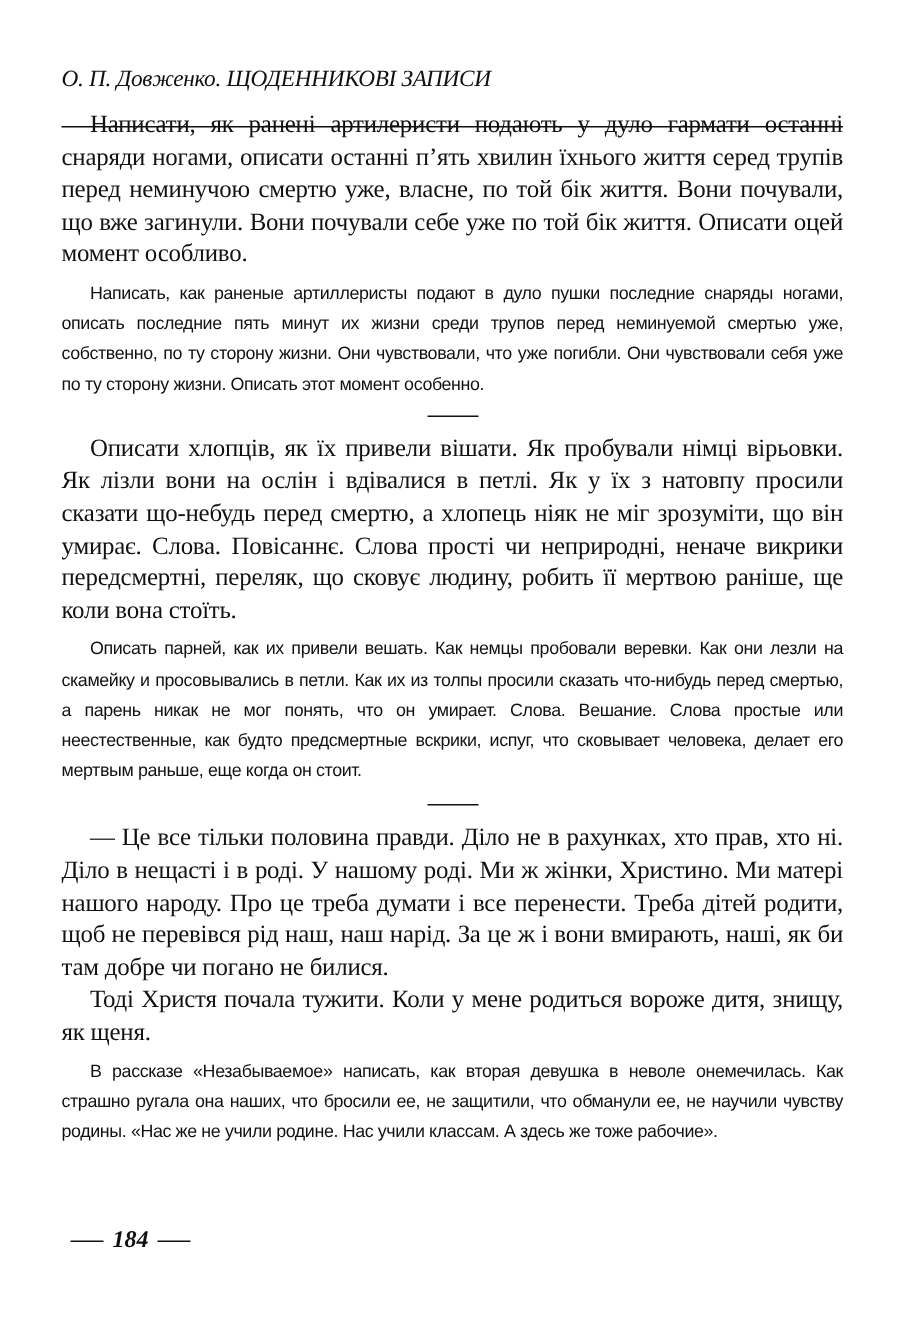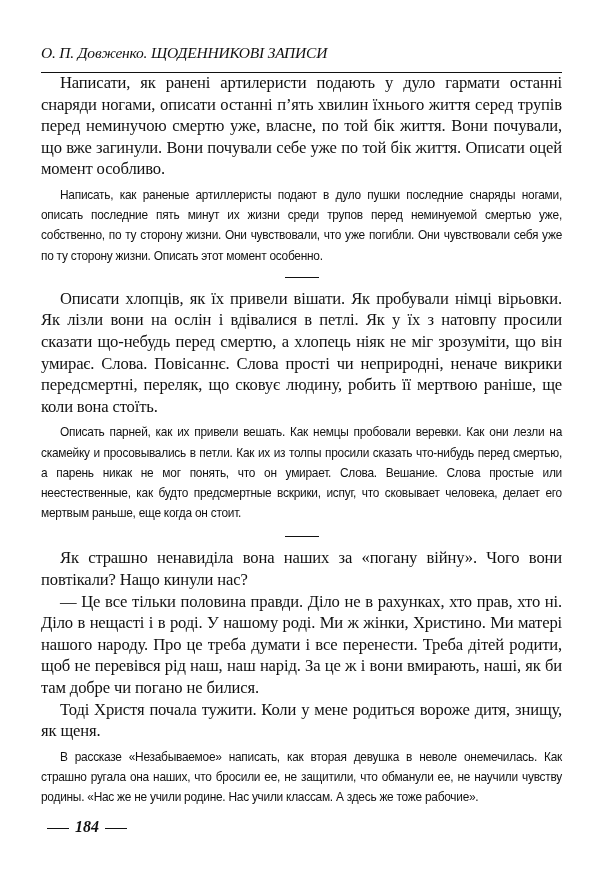--- a/index.html
+++ b/index.html
@@ -2,21 +2,21 @@
 <html><head>
 <meta charset="utf-8">
 <style>
   html, body { margin: 0; padding: 0; background: #ffffff; }
   body { width: 600px; height: 888px; position: relative; overflow: hidden; color: #111; }
   .page { position: absolute; left: 41px; top: 0; width: 521px; }
   .running-head {
     position: absolute; left: 0; top: 43px; width: 521px;
     font-family: "Liberation Serif", serif; font-style: italic;
     font-size: 15.5px; letter-spacing: -0.2px; line-height: 20px;
-    border-bottom: 1.4px solid #111; padding-bottom: 9px;
+    border-bottom: 1.4px solid #111; padding-bottom: 21px;
   }
   .content { position: absolute; left: 0; top: 72px; width: 521px; }
   p { margin: 0; text-align: justify; }
   .ua {
     font-family: "Liberation Serif", serif; font-size: 16.6px;
     line-height: 21.6px; letter-spacing: -0.15px;
   }
   .ua.ind, .ru.ind { text-indent: 19px; }
   .ru {
     font-family: "Liberation Sans", sans-serif; font-size: 11.9px;
@@ -52,21 +52,20 @@
     <section>
       <p class="ua ind">Описати хлопців, як їх привели вішати. Як пробували німці вірьовки. Як лізли вони на ослін і вдівалися в петлі. Як у їх з натовпу просили сказати що-небудь перед смертю, а хлопець ніяк не міг зрозуміти, що він умирає. Слова. Повісаннє. Слова прості чи неприродні, неначе викрики передсмертні, переляк, що сковує людину, робить її мертвою раніше, ще коли вона стоїть.</p>
       <div class="block-ru">
         <p class="ru ind">Описать парней, как их привели вешать. Как немцы пробовали веревки. Как они лезли на скамейку и просовывались в петли. Как их из толпы просили сказать что-нибудь перед смертью, а парень никак не мог понять, что он умирает. Слова. Вешание. Слова простые или неестественные, как будто предсмертные вскрики, испуг, что сковывает человека, делает его мертвым раньше, еще когда он стоит.</p>
       </div>
     </section>
 
     <div class="sep"></div>
 
     <section>
-      <p class="ua ind">Як страшно ненавиділа вона наших за «погану війну». Чого вони повтікали? Нащо кинули нас?</p>
       <p class="ua ind">— Це все тільки половина правди. Діло не в рахунках, хто прав, хто ні. Діло в нещасті і в роді. У нашому роді. Ми ж жінки, Христино. Ми матері нашого народу. Про це треба думати і все перенести. Треба дітей родити, щоб не перевівся рід наш, наш нарід. За це ж і вони вмирають, наші, як би там добре чи погано не билися.</p>
       <p class="ua ind">Тоді Христя почала тужити. Коли у мене родиться вороже дитя, знищу, як щеня.</p>
       <div class="block-ru">
         <p class="ru ind">В рассказе «Незабываемое» написать, как вторая девушка в неволе онемечилась. Как страшно ругала она наших, что бросили ее, не защитили, что обманули ее, не научили чувству родины. «Нас же не учили родине. Нас учили классам. А здесь же тоже рабочие».</p>
 
       </div>
     </section>
 
   </div>
 

